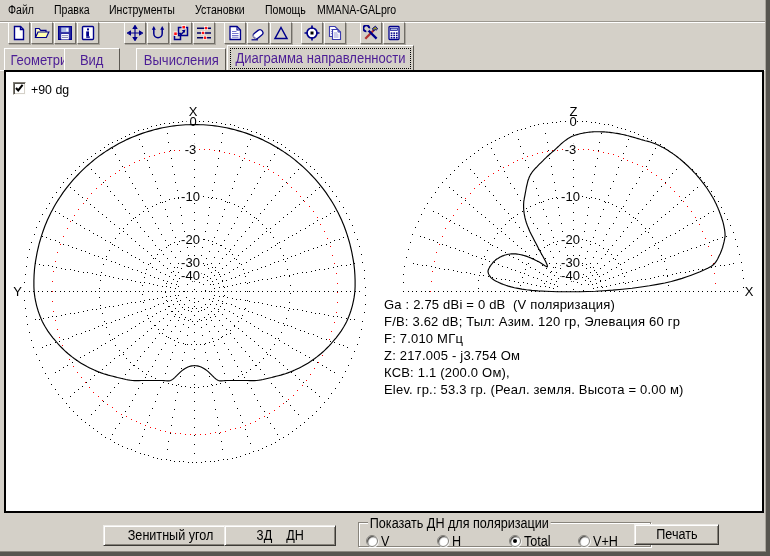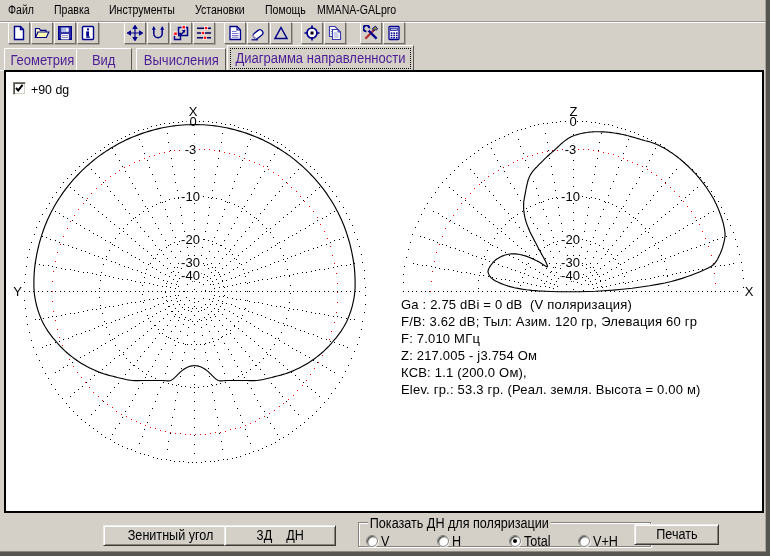--- a/index.html
+++ b/index.html
@@ -159,21 +159,21 @@
         <rect x="7.3" y="9.7" width="1.7" height="1.5"></rect>
         <rect x="9.9" y="9.7" width="1.7" height="1.5"></rect>
         <rect x="4.7" y="12.0" width="1.7" height="1.5"></rect>
         <rect x="7.3" y="12.0" width="1.7" height="1.5"></rect>
         <rect x="9.9" y="12.0" width="1.7" height="1.5"></rect>
       </g>
     </svg>
   </div>
 
 <div class="tab" style="left:4px;top:48px;width:76px;height:22px;line-height:22px"><span>Геометрия</span></div>
-<div class="tab" style="left:76px;top:48px;width:56px;height:22px;line-height:22px"><span>Вид</span></div>
+<div class="tab" style="left:64px;top:48px;width:56px;height:22px;line-height:22px"><span>Вид</span></div>
 <div class="tab" style="left:136px;top:48px;width:90px;height:24px;line-height:22px"><span>Вычисления</span></div>
 <div class="tab" style="left:227px;top:45px;width:187px;height:25px;line-height:24px;z-index:3">
 <div class="abs" style="left:2px;top:2px;right:2px;bottom:1px;border:1px dotted #000"></div>
 <span>Диаграмма направленности</span></div>
 <div class="abs" style="left:0;top:70px;width:766px;height:1px;background:#fff"></div>
 
 <div class="abs" style="left:4px;top:70px;width:760px;height:443px;border:2px solid #000;background:#fff"></div>
 
 <div class="abs" style="left:13px;top:82px;width:13px;height:13px;background:#fff;border:1px solid;border-color:#807d75 #fdfdfb #fdfdfb #807d75;box-shadow:inset 1px 1px 0 #55534d,inset -1px -1px 0 #d4d0c8">
 <svg width="11" height="11" viewBox="0 0 11 11" style="position:absolute;left:0;top:0">
@@ -214,21 +214,21 @@
 <text x="570.5" y="280.0">-40</text>
 <text x="193" y="115.5">X</text>
 <text x="17.5" y="295.5">Y</text>
 <text x="573.5" y="115.5">Z</text>
 <text x="749" y="295.5">X</text>
 </g>
 <path d="M194.5 124.5 L197.4 124.6 L200.3 124.7 L203.3 124.8 L206.2 125.0 L209.1 125.2 L212.0 125.5 L214.9 125.9 L217.8 126.3 L220.6 126.8 L223.5 127.3 L226.4 127.8 L229.2 128.4 L232.1 129.1 L234.9 129.8 L237.7 130.6 L240.5 131.4 L243.3 132.2 L246.1 133.1 L248.8 134.1 L251.5 135.1 L254.2 136.2 L256.9 137.3 L259.6 138.4 L262.3 139.6 L264.9 140.9 L267.5 142.2 L270.1 143.5 L272.6 144.9 L275.1 146.4 L277.6 147.8 L280.1 149.4 L282.5 150.9 L284.9 152.6 L287.3 154.2 L289.7 155.9 L292.0 157.6 L294.3 159.4 L296.5 161.2 L298.7 163.1 L300.9 165.0 L303.1 166.9 L305.2 168.9 L307.3 170.9 L309.3 172.9 L311.3 175.0 L313.3 177.1 L315.2 179.2 L317.1 181.4 L319.0 183.6 L320.8 185.8 L322.6 188.1 L324.3 190.4 L326.0 192.7 L327.6 195.1 L329.2 197.5 L330.8 199.9 L332.3 202.3 L333.8 204.8 L335.2 207.3 L336.5 209.8 L337.9 212.3 L339.2 214.9 L340.4 217.5 L341.6 220.1 L342.7 222.7 L343.8 225.3 L344.8 228.0 L345.8 230.7 L346.7 233.4 L347.6 236.1 L348.4 238.8 L349.2 241.5 L350.0 244.3 L350.6 247.0 L351.3 249.8 L351.9 252.6 L352.4 255.3 L352.9 258.1 L353.4 260.9 L353.8 263.7 L354.2 266.5 L354.5 269.3 L354.7 272.1 L354.9 274.9 L355.0 277.8 L355.1 280.6 L355.1 283.4 L355.1 286.2 L355.0 289.0 L354.8 291.8 L354.5 294.6 L354.1 297.4 L353.6 300.1 L353.0 302.9 L352.4 305.6 L351.6 308.3 L350.8 311.0 L349.9 313.6 L348.9 316.3 L347.9 318.8 L346.7 321.4 L345.4 323.9 L344.1 326.3 L342.6 328.7 L341.1 331.1 L339.5 333.4 L337.8 335.6 L336.1 337.8 L334.3 339.9 L332.5 342.0 L330.7 344.1 L328.9 346.1 L327.0 348.0 L325.1 349.9 L323.1 351.8 L321.1 353.5 L319.0 355.2 L316.9 356.9 L314.8 358.5 L312.6 360.0 L310.5 361.5 L308.3 362.9 L306.1 364.2 L303.8 365.5 L301.6 366.8 L299.3 367.9 L297.0 369.0 L294.7 370.1 L292.4 371.1 L290.1 372.0 L287.8 372.9 L285.4 373.7 L283.1 374.4 L280.8 375.1 L278.4 375.7 L276.1 376.3 L273.9 376.9 L271.6 377.5 L269.4 378.0 L267.3 378.5 L265.1 379.0 L263.0 379.5 L260.9 379.9 L258.8 380.2 L256.6 380.5 L254.4 380.6 L252.2 380.6 L250.0 380.6 L247.8 380.5 L245.7 380.5 L243.7 380.5 L241.7 380.5 L239.7 380.5 L237.8 380.5 L235.9 380.5 L234.0 380.5 L232.2 380.5 L230.3 380.5 L228.5 380.5 L226.8 380.5 L225.1 380.6 L223.4 380.7 L221.7 380.8 L220.0 380.8 L218.3 380.5 L216.3 379.4 L214.3 377.6 L212.3 375.7 L210.5 373.9 L208.7 372.1 L207.0 370.6 L205.4 369.5 L203.9 368.5 L202.5 367.7 L201.1 367.0 L199.7 366.5 L198.4 366.1 L197.1 365.9 L195.8 365.8 L194.5 365.7 L193.2 365.8 L191.9 365.9 L190.6 366.1 L189.3 366.5 L187.9 367.0 L186.5 367.7 L185.1 368.5 L183.6 369.5 L182.0 370.6 L180.3 372.1 L178.5 373.9 L176.7 375.7 L174.7 377.6 L172.7 379.4 L170.7 380.5 L169.0 380.8 L167.3 380.8 L165.6 380.7 L163.9 380.6 L162.2 380.5 L160.5 380.5 L158.7 380.5 L156.8 380.5 L155.0 380.5 L153.1 380.5 L151.2 380.5 L149.3 380.5 L147.3 380.5 L145.3 380.5 L143.3 380.5 L141.2 380.5 L139.0 380.6 L136.8 380.6 L134.6 380.6 L132.4 380.5 L130.2 380.2 L128.1 379.9 L126.0 379.5 L123.9 379.0 L121.7 378.5 L119.6 378.0 L117.4 377.5 L115.1 376.9 L112.9 376.3 L110.6 375.7 L108.2 375.1 L105.9 374.4 L103.6 373.7 L101.2 372.9 L98.9 372.0 L96.6 371.1 L94.3 370.1 L92.0 369.0 L89.7 367.9 L87.4 366.8 L85.2 365.5 L82.9 364.2 L80.7 362.9 L78.5 361.5 L76.4 360.0 L74.2 358.5 L72.1 356.9 L70.0 355.2 L67.9 353.5 L65.9 351.8 L63.9 349.9 L62.0 348.0 L60.1 346.1 L58.3 344.1 L56.5 342.0 L54.7 339.9 L52.9 337.8 L51.2 335.6 L49.5 333.4 L47.9 331.1 L46.4 328.7 L44.9 326.3 L43.6 323.9 L42.3 321.4 L41.1 318.8 L40.1 316.3 L39.1 313.6 L38.2 311.0 L37.4 308.3 L36.6 305.6 L36.0 302.9 L35.4 300.1 L34.9 297.4 L34.5 294.6 L34.2 291.8 L34.0 289.0 L33.9 286.2 L33.9 283.4 L33.9 280.6 L34.0 277.8 L34.1 274.9 L34.3 272.1 L34.5 269.3 L34.8 266.5 L35.2 263.7 L35.6 260.9 L36.1 258.1 L36.6 255.3 L37.1 252.6 L37.7 249.8 L38.4 247.0 L39.0 244.3 L39.8 241.5 L40.6 238.8 L41.4 236.1 L42.3 233.4 L43.2 230.7 L44.2 228.0 L45.2 225.3 L46.3 222.7 L47.4 220.1 L48.6 217.5 L49.8 214.9 L51.1 212.3 L52.5 209.8 L53.8 207.3 L55.2 204.8 L56.7 202.3 L58.2 199.9 L59.8 197.5 L61.4 195.1 L63.0 192.7 L64.7 190.4 L66.4 188.1 L68.2 185.8 L70.0 183.6 L71.9 181.4 L73.8 179.2 L75.7 177.1 L77.7 175.0 L79.7 172.9 L81.7 170.9 L83.8 168.9 L85.9 166.9 L88.1 165.0 L90.3 163.1 L92.5 161.2 L94.7 159.4 L97.0 157.6 L99.3 155.9 L101.7 154.2 L104.1 152.6 L106.5 150.9 L108.9 149.4 L111.4 147.8 L113.9 146.4 L116.4 144.9 L118.9 143.5 L121.5 142.2 L124.1 140.9 L126.7 139.6 L129.4 138.4 L132.1 137.3 L134.8 136.2 L137.5 135.1 L140.2 134.1 L142.9 133.1 L145.7 132.2 L148.5 131.4 L151.3 130.6 L154.1 129.8 L156.9 129.1 L159.8 128.4 L162.6 127.8 L165.5 127.3 L168.4 126.8 L171.2 126.3 L174.1 125.9 L177.0 125.5 L179.9 125.2 L182.8 125.0 L185.7 124.8 L188.7 124.7 L191.6 124.6 L194.5 124.5 Z" stroke="#000" stroke-width="1.15" fill="none"></path>
 <path d="M573.0 291.8 L580.0 291.7 L587.5 291.5 L595.4 291.2 L603.7 290.7 L612.7 290.1 L622.4 289.2 L632.1 288.2 L641.0 287.0 L649.4 285.8 L657.4 284.4 L664.8 283.0 L671.3 281.5 L677.0 279.9 L682.1 278.4 L686.8 276.8 L691.2 275.2 L695.6 273.5 L700.1 271.7 L704.4 269.8 L708.2 268.0 L711.4 266.2 L713.6 264.5 L715.1 262.9 L716.2 261.4 L717.2 259.8 L718.0 258.3 L718.7 256.8 L719.4 255.3 L720.2 253.7 L720.8 252.2 L721.5 250.6 L722.0 249.1 L722.6 247.5 L723.0 245.9 L723.4 244.4 L723.8 242.8 L724.2 241.2 L724.5 239.6 L724.8 238.0 L725.0 236.5 L725.1 234.9 L725.0 233.4 L724.9 232.0 L724.7 230.5 L724.5 229.1 L724.2 227.6 L723.9 226.2 L723.6 224.7 L723.3 223.3 L722.9 221.9 L722.5 220.5 L722.0 219.1 L721.6 217.7 L721.1 216.3 L720.6 214.9 L720.1 213.6 L719.6 212.2 L719.1 210.8 L718.5 209.5 L718.0 208.1 L717.4 206.8 L716.8 205.4 L716.2 204.1 L715.5 202.7 L714.9 201.4 L714.2 200.1 L713.5 198.8 L712.8 197.5 L712.0 196.3 L711.3 195.0 L710.5 193.7 L709.7 192.5 L708.9 191.2 L708.1 190.0 L707.3 188.8 L706.4 187.5 L705.6 186.3 L704.7 185.1 L703.8 183.9 L703.0 182.8 L702.0 181.6 L701.1 180.4 L700.2 179.3 L699.3 178.1 L698.3 177.0 L697.3 175.9 L696.3 174.7 L695.4 173.6 L694.3 172.6 L693.3 171.5 L692.3 170.4 L691.2 169.4 L690.2 168.3 L689.1 167.3 L688.1 166.2 L687.0 165.2 L685.9 164.2 L684.8 163.2 L683.7 162.2 L682.6 161.2 L681.4 160.3 L680.3 159.3 L679.1 158.4 L678.0 157.5 L676.8 156.5 L675.6 155.6 L674.4 154.7 L673.2 153.9 L672.0 153.0 L670.7 152.2 L669.5 151.4 L668.2 150.6 L667.0 149.8 L665.7 149.1 L664.4 148.3 L663.1 147.6 L661.8 146.9 L660.5 146.2 L659.2 145.5 L657.8 144.9 L656.5 144.3 L655.1 143.7 L653.7 143.2 L652.3 142.7 L650.9 142.2 L649.4 141.8 L648.0 141.4 L646.5 141.0 L645.1 140.7 L643.7 140.3 L642.2 139.9 L640.8 139.5 L639.4 139.0 L638.0 138.6 L636.6 138.2 L635.2 137.8 L633.8 137.4 L632.4 137.0 L631.0 136.6 L629.6 136.2 L628.2 135.8 L626.8 135.5 L625.4 135.1 L624.0 134.8 L622.6 134.5 L621.2 134.2 L619.8 133.9 L618.4 133.6 L616.9 133.4 L615.5 133.2 L614.1 133.0 L612.7 132.8 L611.2 132.6 L609.8 132.4 L608.4 132.3 L606.9 132.1 L605.5 132.0 L604.1 131.9 L602.7 131.8 L601.2 131.8 L599.8 131.7 L598.4 131.7 L596.9 131.7 L595.5 131.7 L594.1 131.8 L592.6 131.9 L591.2 132.0 L589.8 132.1 L588.4 132.3 L586.9 132.5 L585.5 132.7 L584.1 132.9 L582.7 133.2 L581.3 133.5 L579.9 133.8 L578.5 134.2 L577.1 134.6 L575.7 135.0 L574.4 135.5 L573.0 136.0 L571.6 136.5 L570.3 137.2 L569.0 137.9 L567.7 138.8 L566.4 139.7 L565.1 140.6 L563.8 141.6 L562.6 142.6 L561.3 143.7 L560.1 144.8 L559.0 145.9 L557.8 147.0 L556.6 148.1 L555.5 149.1 L554.4 150.2 L553.2 151.2 L552.1 152.1 L551.0 153.1 L549.9 154.0 L548.9 155.0 L547.8 156.0 L546.8 156.9 L545.8 157.9 L544.7 158.9 L543.7 159.8 L542.8 160.8 L541.8 161.8 L540.8 162.8 L539.9 163.7 L538.9 164.7 L538.0 165.6 L537.1 166.6 L536.2 167.5 L535.3 168.4 L534.4 169.4 L533.6 170.4 L532.7 171.4 L531.9 172.5 L531.2 173.6 L530.4 174.8 L529.8 176.1 L529.1 177.5 L528.6 179.0 L528.0 180.5 L527.6 182.1 L527.2 183.8 L526.8 185.5 L526.4 187.1 L526.1 188.8 L525.8 190.5 L525.5 192.1 L525.2 193.7 L524.9 195.3 L524.6 196.8 L524.3 198.3 L524.1 199.7 L523.8 201.3 L523.7 202.8 L523.6 204.4 L523.6 206.2 L523.6 207.9 L523.7 209.8 L523.9 211.7 L524.2 213.7 L524.6 215.8 L525.0 217.9 L525.6 220.2 L526.3 222.5 L527.2 225.1 L528.4 228.0 L529.7 231.2 L531.3 234.4 L532.9 237.6 L534.5 240.7 L536.0 243.5 L537.3 246.1 L538.5 248.5 L539.8 250.8 L541.0 253.0 L542.1 255.0 L543.1 256.8 L543.9 258.3 L544.7 259.8 L545.4 261.1 L546.0 262.3 L546.5 263.4 L547.0 264.4 L547.2 265.1 L547.3 265.6 L547.4 266.2 L547.4 266.6 L547.2 266.9 L546.7 266.8 L545.4 266.1 L543.8 265.0 L541.9 263.8 L540.0 262.6 L538.3 261.6 L536.7 260.8 L535.0 259.9 L533.4 259.1 L531.7 258.4 L530.0 257.6 L528.4 257.0 L526.8 256.4 L525.3 255.9 L523.9 255.5 L522.5 255.1 L521.1 254.8 L519.7 254.5 L518.4 254.3 L517.1 254.1 L515.8 253.9 L514.6 253.9 L513.4 253.8 L512.3 253.9 L511.2 253.9 L510.1 254.0 L509.1 254.2 L508.1 254.3 L507.1 254.5 L506.2 254.8 L505.2 255.0 L504.3 255.3 L503.5 255.6 L502.6 255.9 L501.8 256.3 L501.0 256.7 L500.2 257.1 L499.4 257.5 L498.7 257.9 L497.9 258.4 L497.2 258.8 L496.5 259.3 L495.8 259.8 L495.2 260.4 L494.6 260.9 L494.0 261.5 L493.4 262.0 L492.9 262.6 L492.4 263.3 L491.9 263.9 L491.4 264.5 L490.9 265.1 L490.5 265.8 L490.0 266.4 L489.6 267.1 L489.3 267.8 L488.9 268.5 L488.6 269.2 L488.3 269.9 L488.1 270.6 L488.0 271.4 L488.1 272.2 L488.3 273.0 L488.6 273.9 L489.0 274.7 L489.5 275.6 L490.1 276.4 L490.7 277.3 L491.5 278.2 L492.6 279.1 L494.0 280.0 L495.6 280.9 L497.3 281.8 L499.3 282.7 L501.3 283.6 L503.5 284.5 L505.8 285.3 L508.3 286.1 L511.2 286.9 L514.4 287.7 L518.0 288.4 L521.9 289.1 L526.4 289.8 L531.6 290.4 L537.9 290.9 L545.7 291.3 L557.5 291.7 L573.0 291.8" stroke="#000" stroke-width="1.15" fill="none"></path>
 </svg>
 
-<div class="abs" style="left:401px;top:296px;font-size:13px;line-height:17px;letter-spacing:.2px;color:#000;white-space:pre">Ga : 2.75 dBi = 0 dB  (V поляризация)
+<div class="abs" style="left:384px;top:296px;font-size:13px;line-height:17px;letter-spacing:.2px;color:#000;white-space:pre">Ga : 2.75 dBi = 0 dB  (V поляризация)
 F/B: 3.62 dB; Тыл: Азим. 120 гр, Элевация 60 гр
 F: 7.010 МГц
 Z: 217.005 - j3.754 Ом
 КСВ: 1.1 (200.0 Ом),
 Elev. гр.: 53.3 гр. (Реал. земля. Высота = 0.00 м)</div>
 
 <div class="btn" style="left:103px;top:525px;width:136px;height:21px;line-height:19px"><span>Зенитный угол</span></div>
 <div class="btn" style="left:224px;top:525px;width:112px;height:21px;line-height:19px"><span>3Д&nbsp;&nbsp;&nbsp;&nbsp;ДН</span></div>
 <div class="abs" style="left:358px;top:522px;width:293px;height:25px;border:1px solid #87837b;box-shadow:1px 1px 0 #fff,inset 1px 1px 0 #fff"></div>
 <div class="abs" style="left:368px;top:515px;font-size:14px;background:#d4d0c8;padding:0 2px;transform:scaleX(.9);transform-origin:0 0;white-space:nowrap">Показать ДН для поляризации</div>

